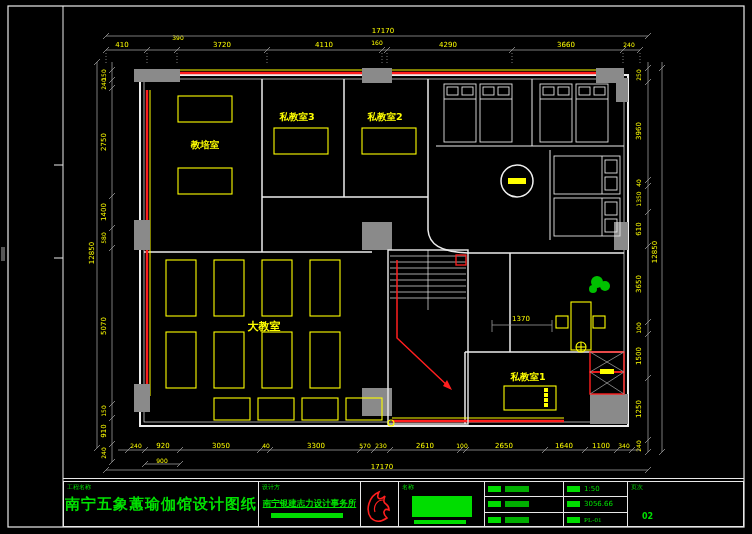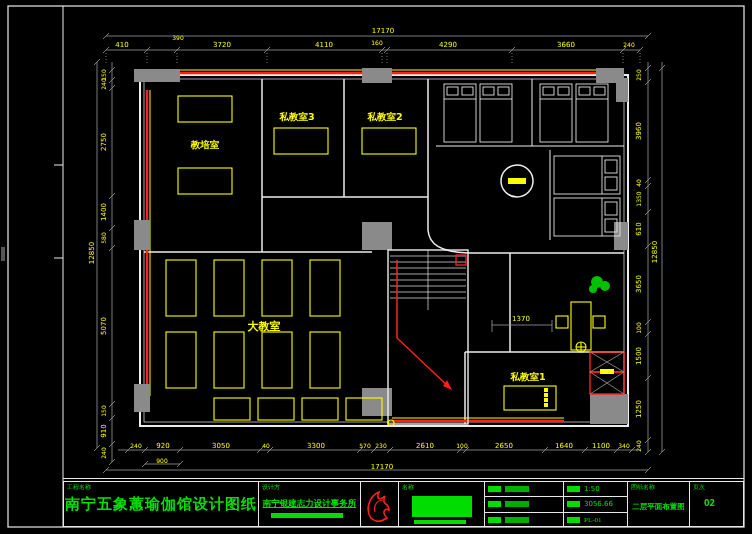--- a/index.html
+++ b/index.html
@@ -30,21 +30,21 @@
             font-size:8.5px;font-weight:bold;text-decoration:underline;white-space:nowrap;font-family:Liberation Serif, serif;}
   .greenbar{position:absolute;background:#00dd00;}
   .grid-row{display:flex;align-items:center;height:15.3px;border-bottom:1px solid #e8e8e8;
             box-sizing:border-box;padding-left:3px;}
   .grid-row:last-child{border-bottom:none;font-family:Liberation Serif, serif;}
   .gbox{width:13px;height:6px;background:#00dd00;margin-right:4px;flex:none;}
   .gmask{width:24px;height:6px;background:#00cc00;opacity:.85;}
   .gval{color:#00e000;font-size:7px;white-space:nowrap;}
   .dwgname{position:absolute;left:0;right:0;top:20px;text-align:center;color:#00e000;
            font-size:7.5px;font-weight:bold;white-space:nowrap;}
-  .pageval{position:absolute;left:0;right:0;top:17px;text-align:center;color:#00e000;
+  .pageval{position:absolute;left:0;right:0;top:30px;text-align:center;color:#00e000;
            font-size:8px;font-weight:bold;}
 </style>
 </head>
 <body>
 
 <div class="sheet">
 
 <svg width="752" height="534" viewBox="0 0 752 534">
 
   <rect x="8" y="6" width="736" height="521" class="wall" stroke-width="1.2"></rect>
@@ -406,24 +406,20 @@
     <div class="grid-row">
           <span class="gbox"></span>
           <span class="gval">3056.66</span>
         </div>
     <div class="grid-row">
           <span class="gbox"></span>
           <span class="gval">PL-01</span>
         </div>
   </div>
 
-  <div class="cell" style="width:62px;">
-    <span class="lbl">图纸名称</span>
-    <div class="dwgname">二层平面布置图</div>
-  </div>
 
   <div class="cell" style="width:39px;">
     <span class="lbl">页次</span>
     <div class="pageval">02</div>
   </div>
 </div>
 
 </div>
 
 </body></html>

